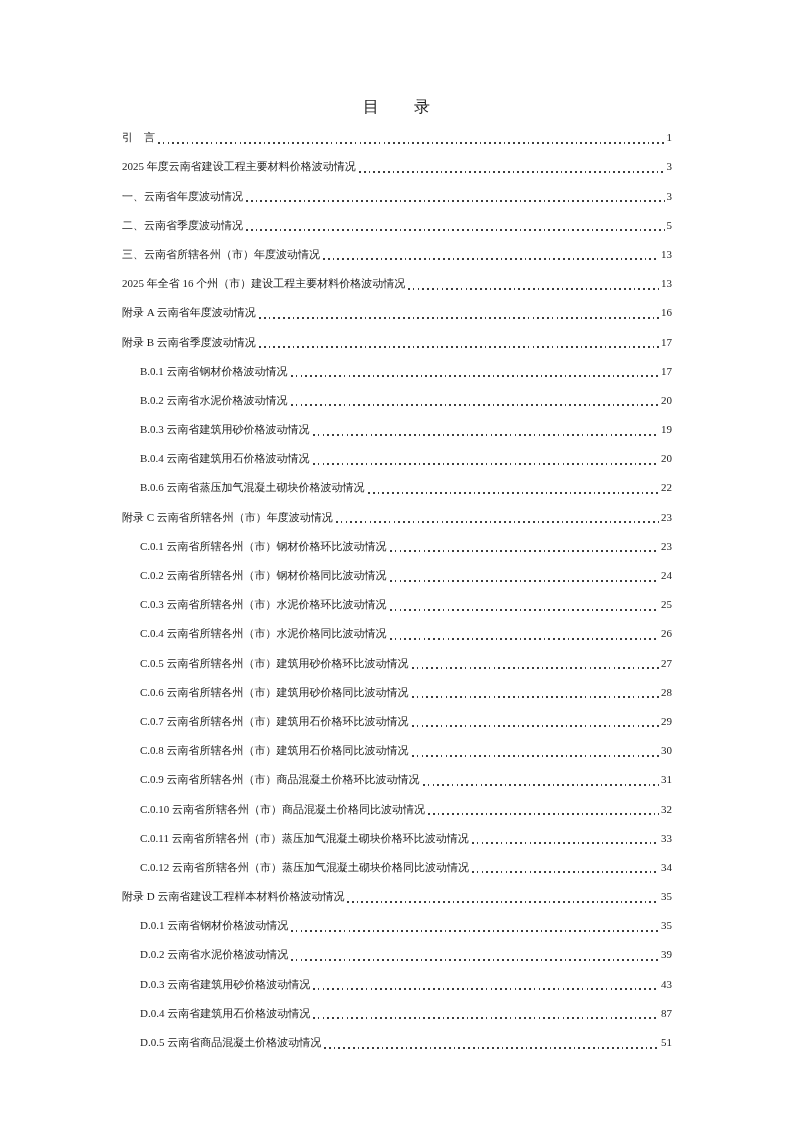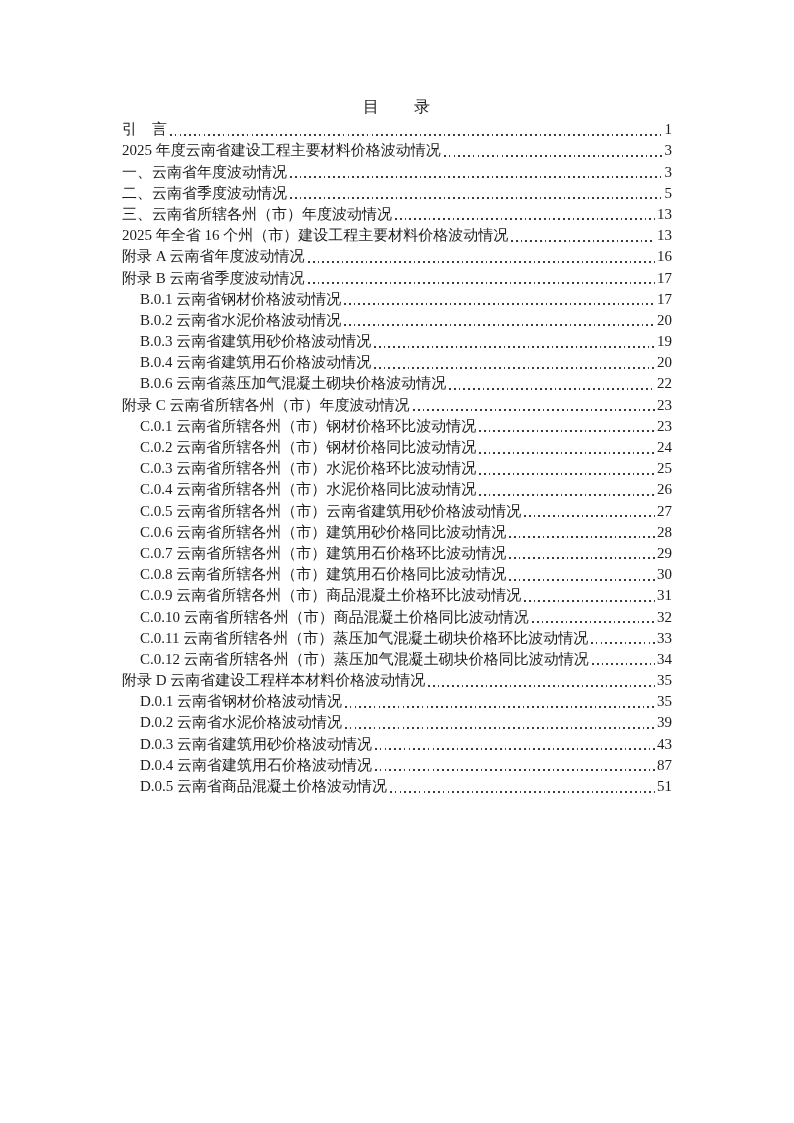--- a/index.html
+++ b/index.html
@@ -31,21 +31,22 @@
   .toc-list {
     position: absolute;
     top: 118px;
     left: 122px;
     width: 550px;
   }
   .toc-row {
     display: flex;
     align-items: flex-end;
     height: 21.2px;
-    font-size: 15px;
+    font-size: 11px;
+    margin-top: 8px;
   }
   .toc-row.indent {
     padding-left: 18px;
   }
   .toc-label {
     white-space: pre;
     line-height: 20px;
     flex: 0 0 auto;
   }
   .dot-leader {
@@ -173,21 +174,21 @@
     <span class="toc-page">25</span>
   </div>
 
   <div class="toc-row indent">
     <span class="toc-label">C.0.4 云南省所辖各州（市）水泥价格同比波动情况</span>
     <span class="dot-leader"></span>
     <span class="toc-page">26</span>
   </div>
 
   <div class="toc-row indent">
-    <span class="toc-label">C.0.5 云南省所辖各州（市）云南省建筑用砂价格波动情况</span>
+    <span class="toc-label">C.0.5 云南省所辖各州（市）建筑用砂价格环比波动情况</span>
     <span class="dot-leader"></span>
     <span class="toc-page">27</span>
   </div>
 
   <div class="toc-row indent">
     <span class="toc-label">C.0.6 云南省所辖各州（市）建筑用砂价格同比波动情况</span>
     <span class="dot-leader"></span>
     <span class="toc-page">28</span>
   </div>
 

